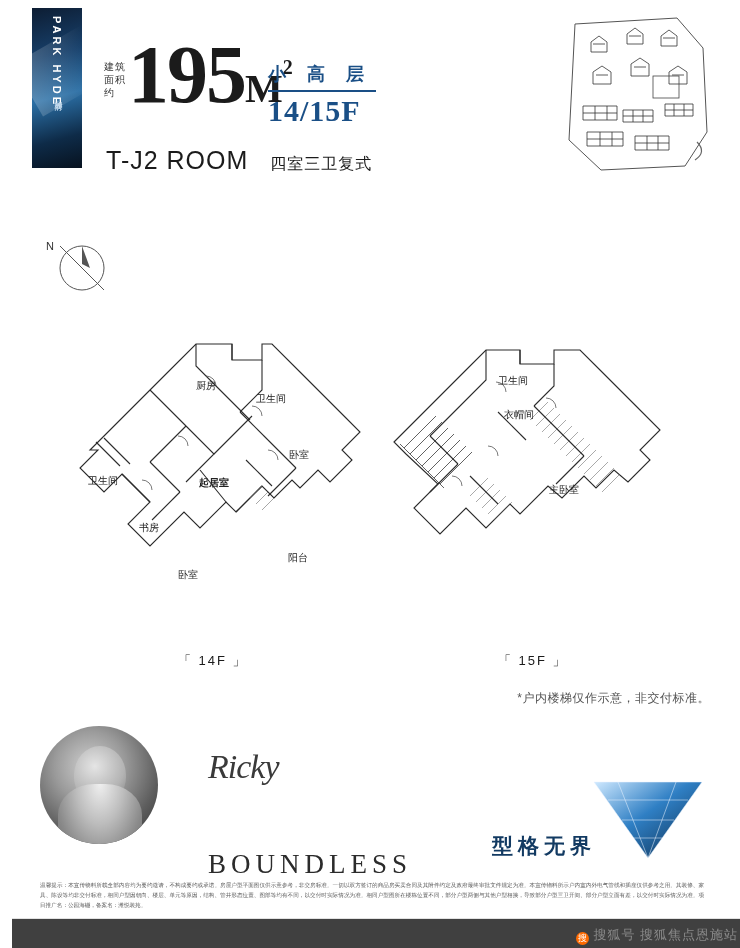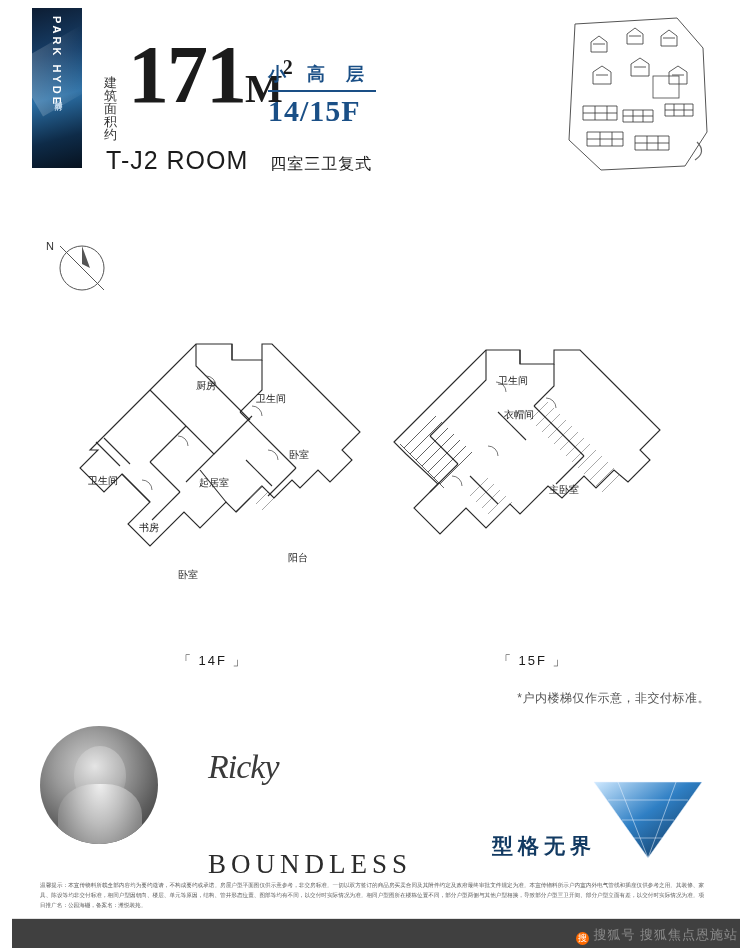--- a/index.html
+++ b/index.html
@@ -28,22 +28,22 @@
     writing-mode:vertical-rl; text-orientation:mixed;
     color:#fff; font-size:11px; letter-spacing:3px; font-weight:bold;
     white-space:nowrap;
   }
   .brand-strip .vsub{
     position:absolute; left:50%; top:86px; transform:translateX(-50%);
     writing-mode:vertical-rl; color:#cfe3f4; font-size:8px; letter-spacing:1px;
   }
 
   .area-label {
-    position:absolute; left:104px; top:76px; width:26px;
-    font-size:13px; line-height:13px; color:#333; letter-spacing:1px;
+    position:absolute; left:104px; top:60px; width:26px;
+    font-size:10px; line-height:13px; color:#333; letter-spacing:1px;
   }
   .big-area {
     position:absolute; left:128px; top:26px;
     font-family:"Liberation Serif", serif;
     font-size:82px; line-height:82px; font-weight:bold; color:#1b1b1b; letter-spacing:-2px;
   }
   .big-area .unit{ font-size:40px; letter-spacing:0; }
   .big-area .sup{ font-size:20px; vertical-align:super; }
 
   .floor-box { position:absolute; left:268px; top:62px; width:108px; }
@@ -141,21 +141,21 @@
 <div class="header">
 
   <div class="brand-strip">
     <div class="vtext">PARK HYDE</div>
     <div class="vsub">和璞府</div>
   </div>
 
   <div class="area-label">建筑面积约</div>
 
   <div class="big-area">
-    <span>171</span><span class="unit">M</span><span class="sup">2</span>
+    <span>195</span><span class="unit">M</span><span class="sup">2</span>
   </div>
 
   <div class="floor-box">
     <div class="tier">小 高 层</div>
     <div class="rule"></div>
     <div class="fl">14/15F</div>
   </div>
 
   <div class="room-line">
     <span>T-J2 ROOM</span><span class="cn">四室三卫复式</span>
@@ -317,21 +317,21 @@
       <path d="M488,126 a10,10 0 0 1 10,10"></path>
       <path d="M452,156 a10,10 0 0 1 10,10"></path>
     </g>
   </svg>
 </div>
 
 <div id="room-labels">
     <div class="rm" style="left: 196px; top: 379px;">厨房</div>
     <div class="rm" style="left: 256px; top: 392px;">卫生间</div>
     <div class="rm" style="left: 289px; top: 448px;">卧室</div>
-    <div class="rm" style="left: 199px; top: 476px;">起居室</div>
+    <div class="rm" style="left: 199px; top: 476px; font-weight: bold;">起居室</div>
     <div class="rm" style="left: 88px; top: 474px;">卫生间</div>
     <div class="rm" style="left: 139px; top: 521px;">书房</div>
     <div class="rm" style="left: 178px; top: 568px;">卧室</div>
     <div class="rm" style="left: 288px; top: 551px; font-family: Liberation Serif, serif;">阳台</div>
     <div class="rm" style="left: 498px; top: 374px;">卫生间</div>
     <div class="rm" style="left: 504px; top: 408px;">衣帽间</div>
     <div class="rm" style="left: 549px; top: 483px;">主卧室</div>
   </div>
 
 <div class="plan-caption cap-14">「 14F 」</div>

